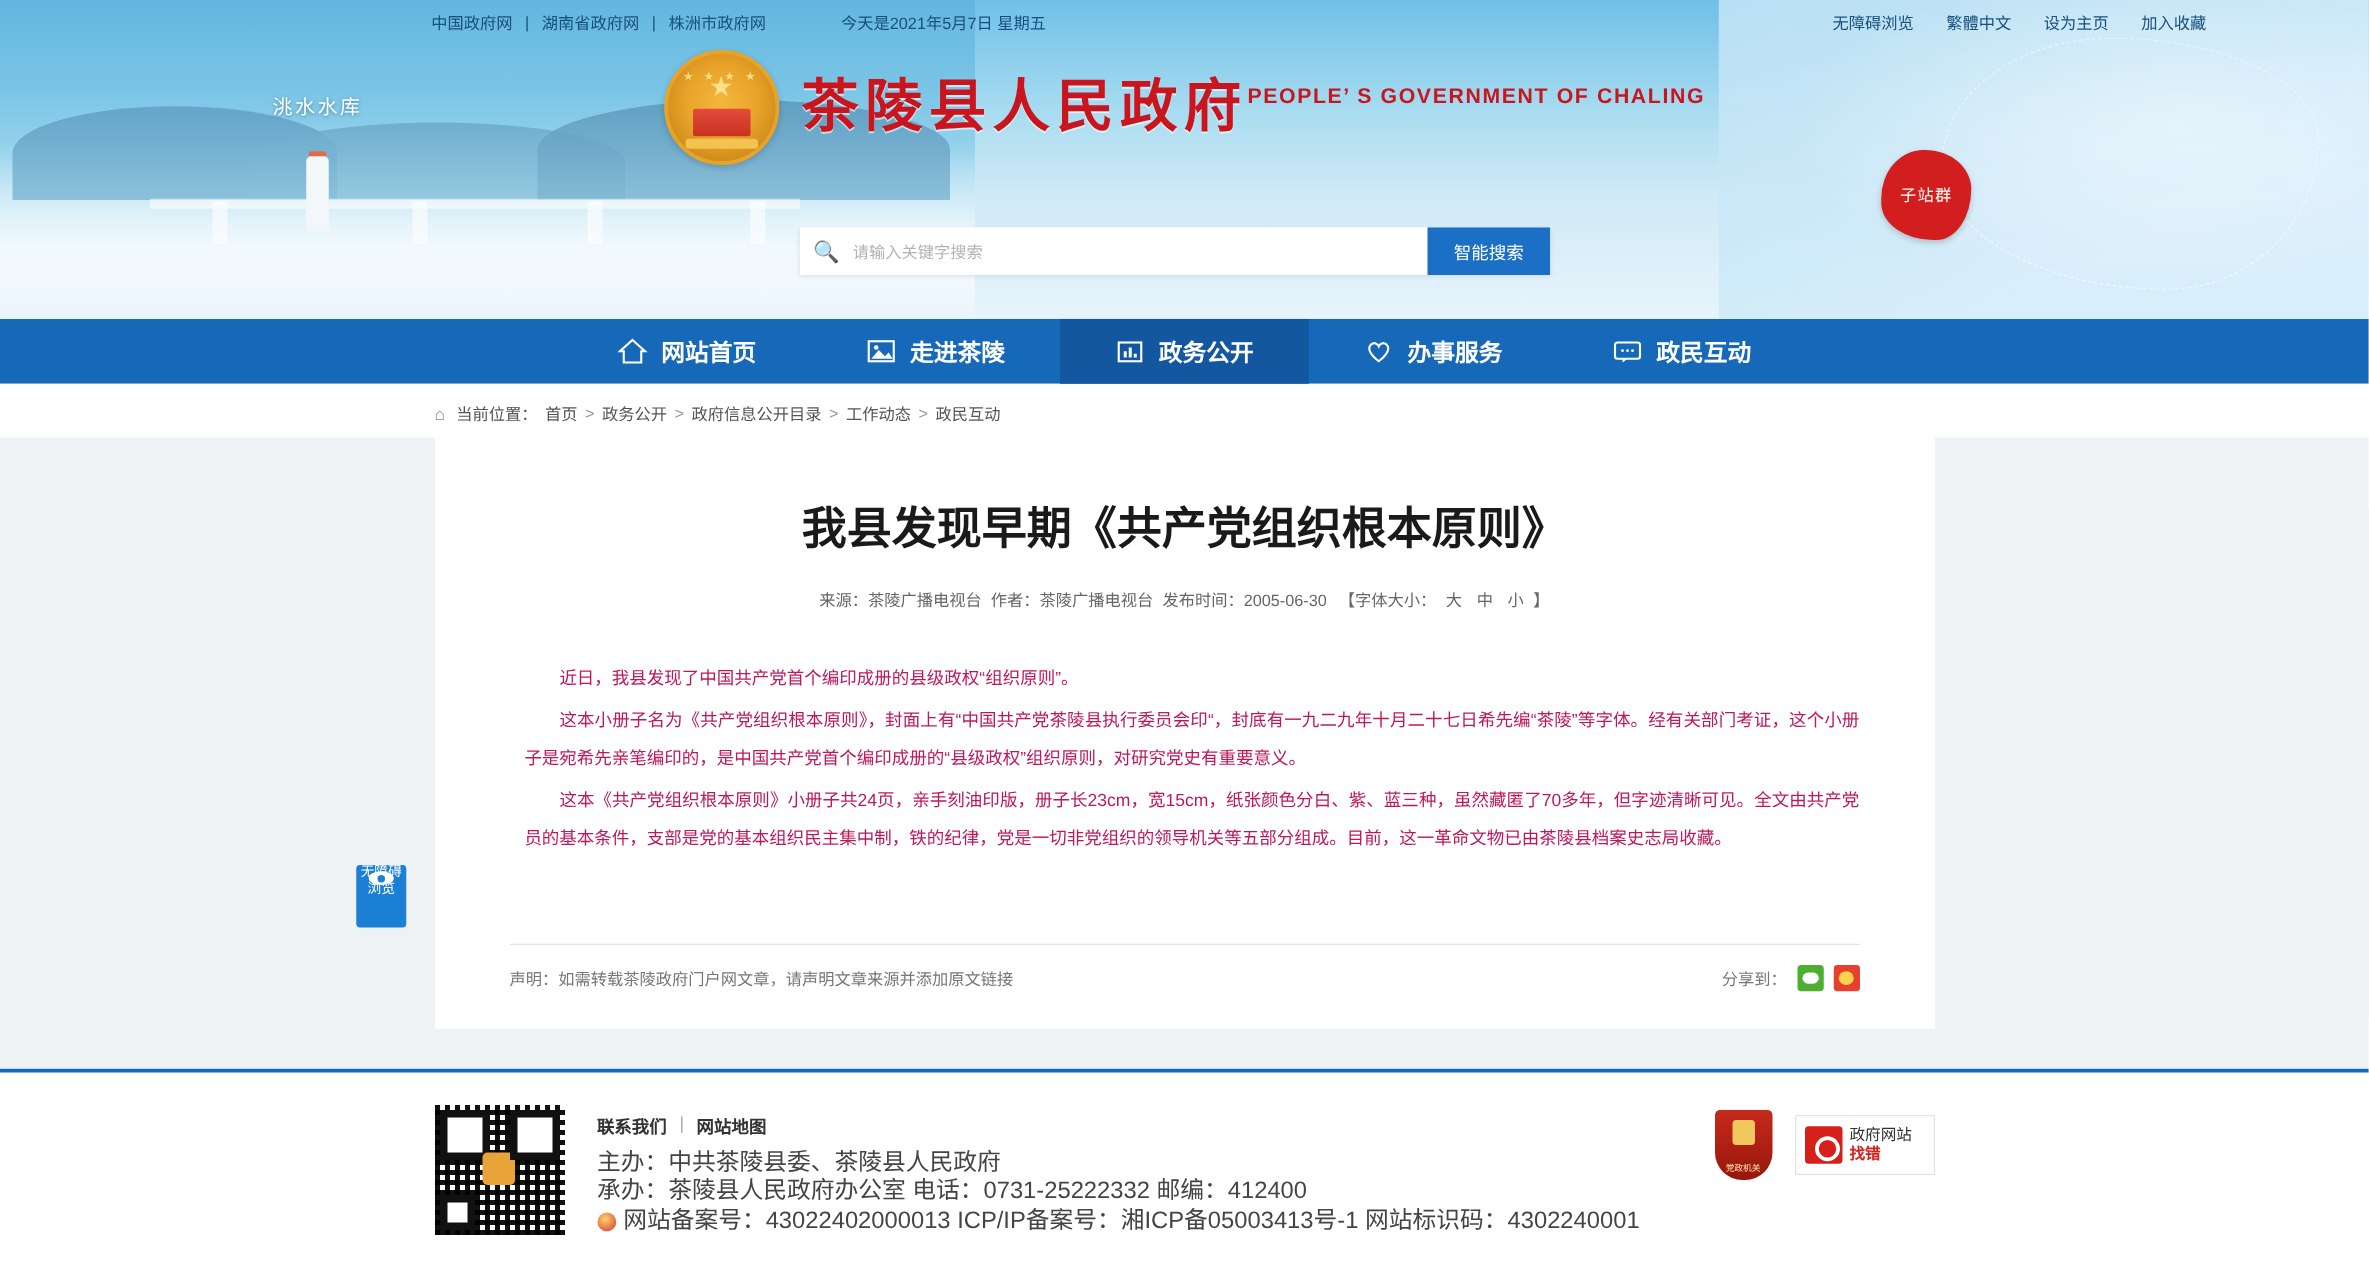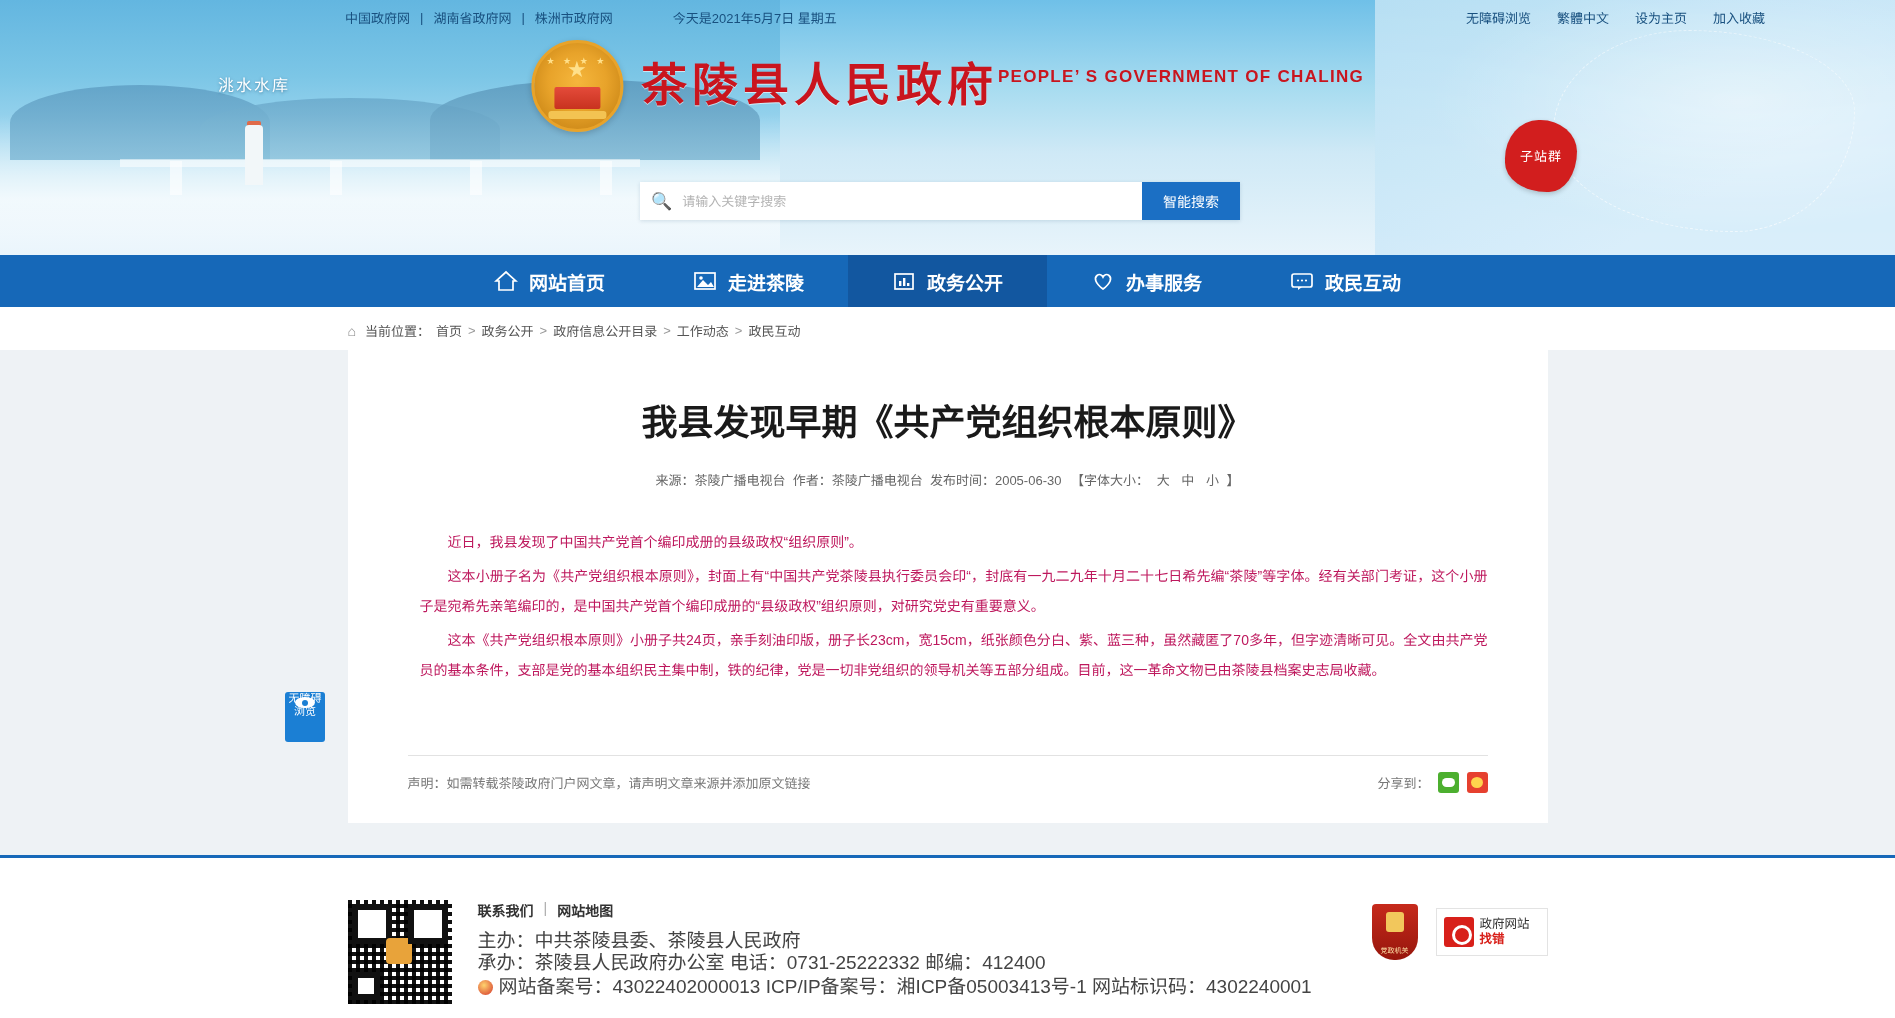--- a/index.html
+++ b/index.html
@@ -223,21 +223,21 @@
   .access-float .eye:after {
     content: ""; position: absolute; left: 7px; top: 3px; width: 6px; height: 6px;
     background: #1b7fd4; border-radius: 50%;
   }
 
   
   .footer {
     width: 1895px; background: #ffffff; border-top: 3px solid #1668b8;
     padding: 26px 0 20px 0; position: relative;
   }
-  .footer-inner { width: 1200px; margin: 16px auto; display: flex; align-items: flex-start; gap: 26px; position: relative; }
+  .footer-inner { width: 1200px; margin: 0 auto; display: flex; align-items: flex-end; gap: 26px; position: relative; }
   .qr {
     width: 104px; height: 104px; background:
       repeating-linear-gradient(90deg,#111 0 4px,#fff 4px 8px),
       repeating-linear-gradient(0deg,#111 0 4px,#fff 4px 8px);
     background-blend-mode: multiply;
     position: relative; flex: none;
   }
   .qr:before, .qr:after {
     content: ""; position: absolute; width: 28px; height: 28px; border: 6px solid #111; background: #fff;
   }

